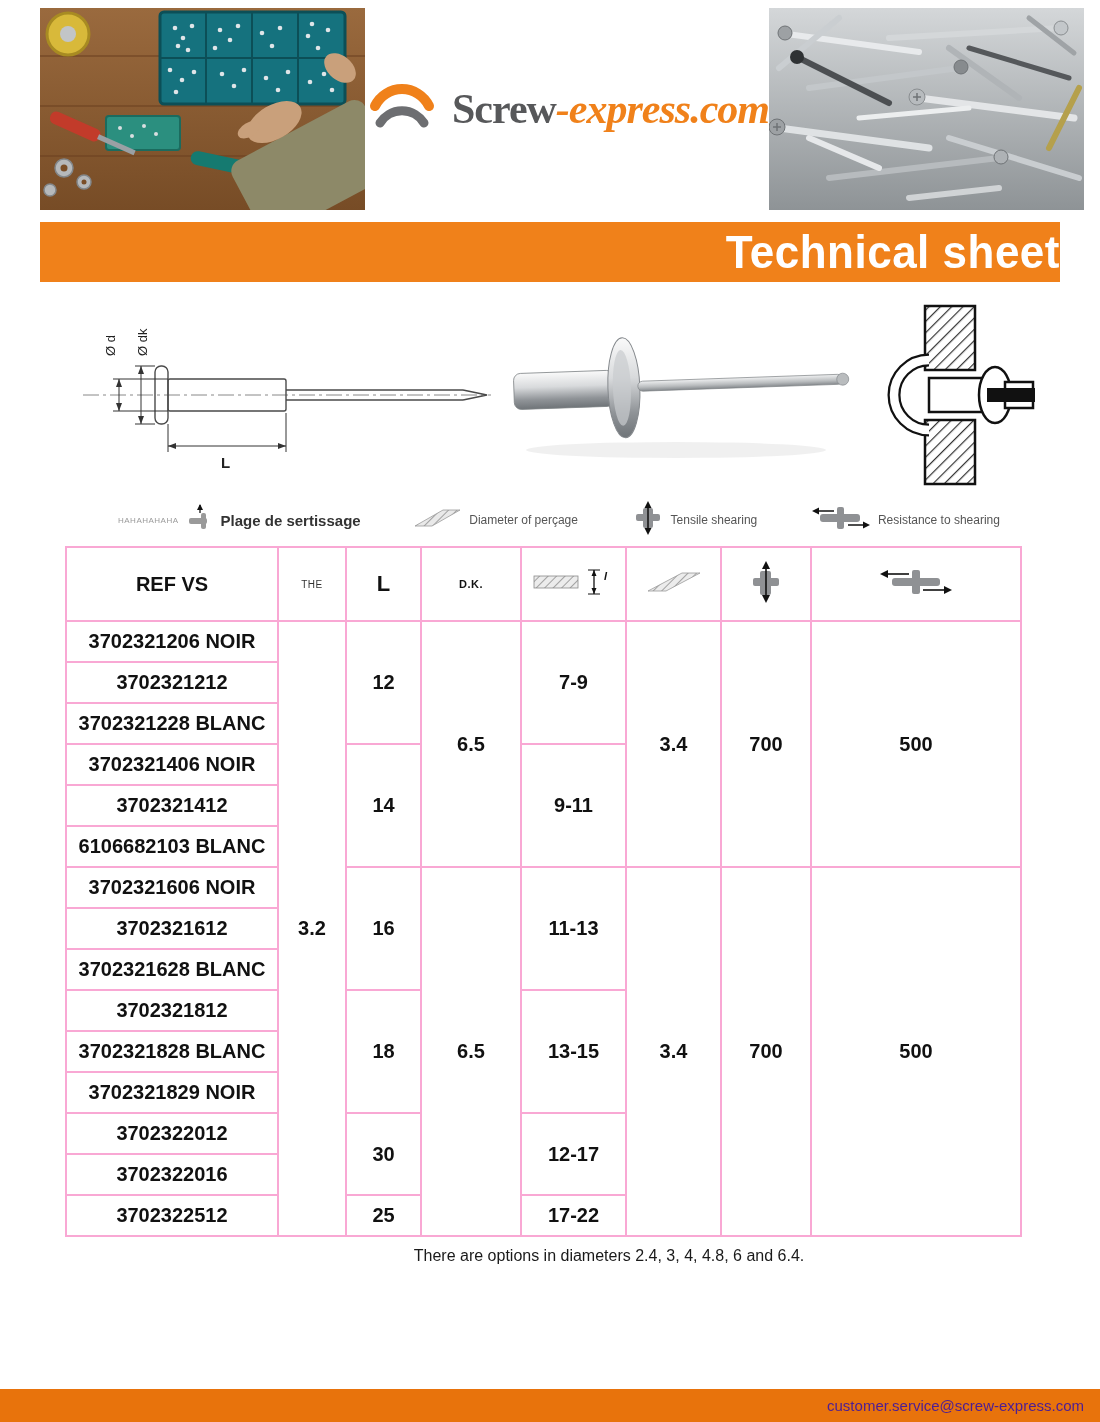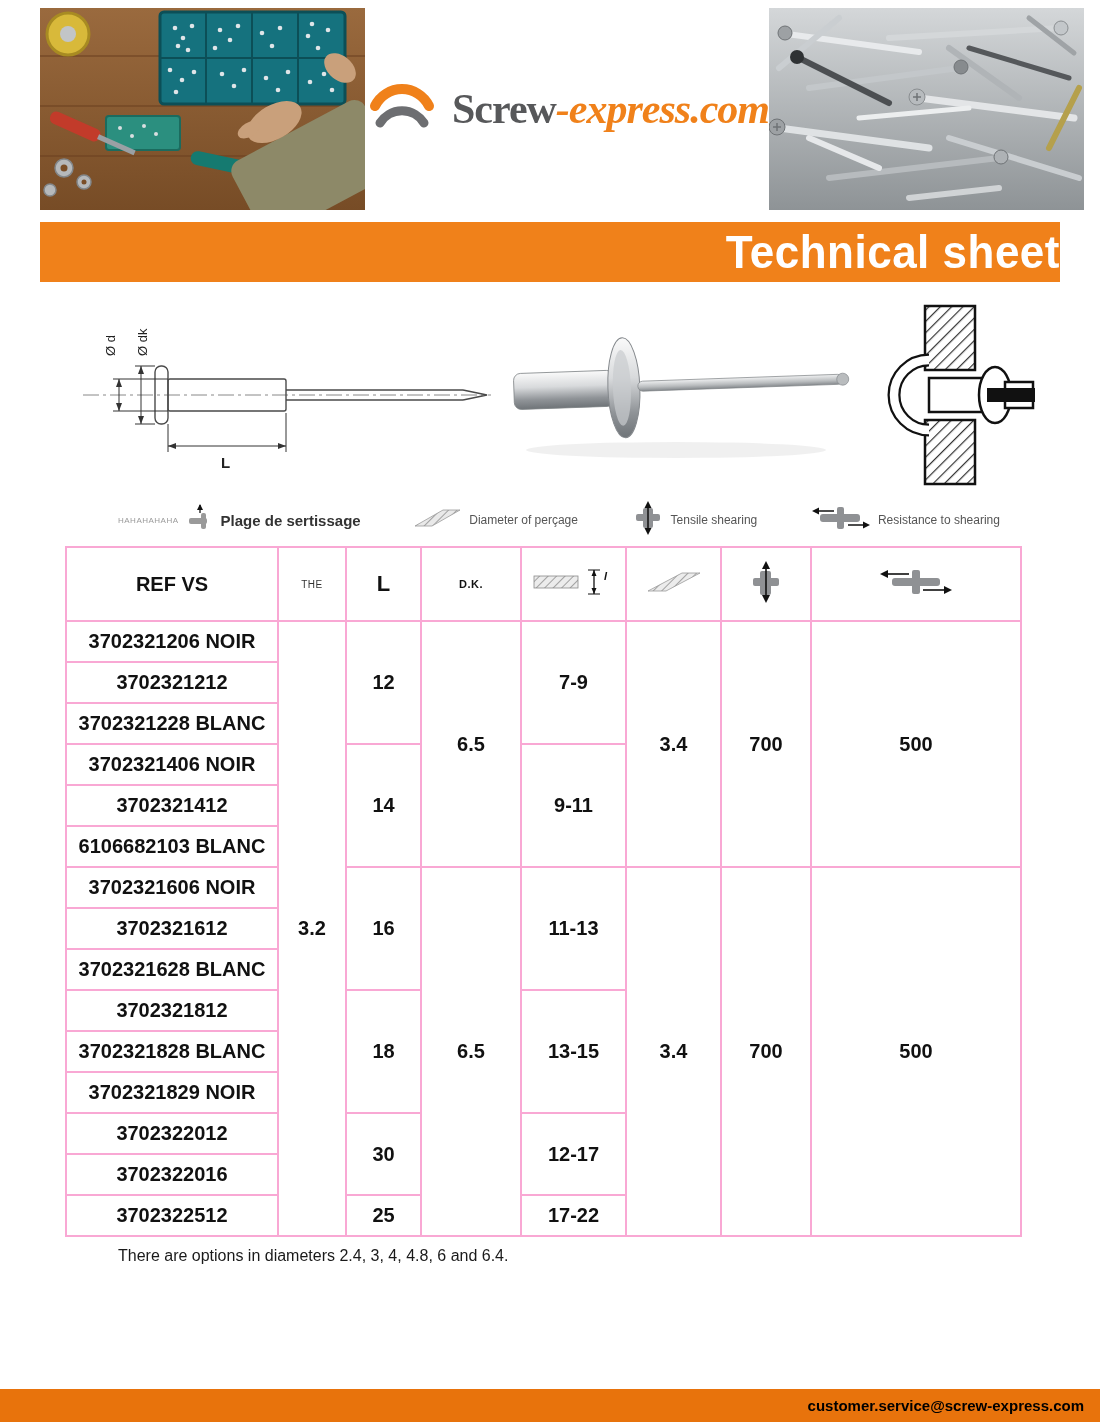--- a/index.html
+++ b/index.html
@@ -35,23 +35,23 @@
   table.spec th, table.spec td { border:2px solid #f9a8d4; text-align:center; vertical-align:middle; }
   table.spec thead th { height:74px; }
   .h-ref { font-size:20px; font-weight:bold; color:#111; }
   .h-the { font-size:10px;  font-weight:normal; color:#333; letter-spacing:0.5px;}
   .h-l   { font-size:22px; font-weight:bold; color:#111; }
   .h-dk  { font-size:11px; font-weight:bold; color:#111; letter-spacing:0.5px;}
   table.spec td { height:41px; font-size:20px; font-weight:bold; color:#111; }
   td.c-ref { font-size:17px; }
 
   
-  .footnote { margin:10px 0 0 118px; font-size:16px; color:#1a1a1a; }
+  .footnote { margin:10px 0 0 118px; font-size:16px; color:#1a1a1a;text-align:center; }
   .footer-bar { margin-top:auto; height:33px; background:var(--accent-dark,#E8730C); display:flex; align-items:center; justify-content:flex-end; padding-right:16px; }
-  .footer-bar span { color:#000000; font-weight:bold; font-size:15px; }
+  .footer-bar span { color:#4c1d95; font-weight:normal; font-size:15px; }
 </style>
 </head>
 <body>
 
 <div class="page">
 
   <div class="top">
 
     <div class="photo">
       <svg width="325" height="202" viewBox="0 0 325 202">

